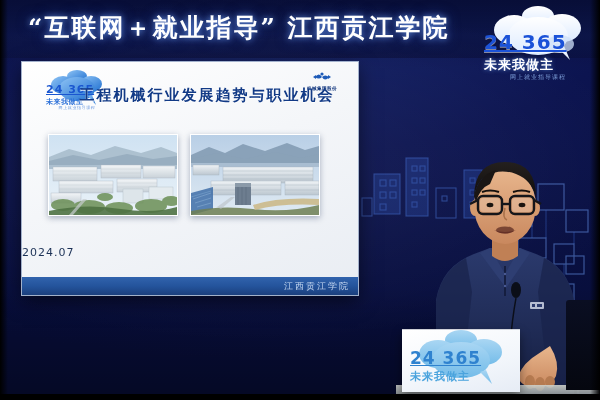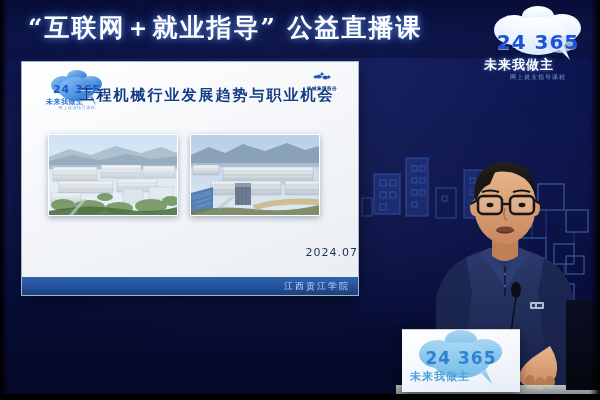--- a/index.html
+++ b/index.html
@@ -44,24 +44,25 @@
     font-weight:700;
     font-family:"DejaVu Serif","Liberation Serif",serif;
     text-shadow:0 0 6px rgba(120,170,255,.75),0 0 14px rgba(60,110,230,.55),1px 1px 0 rgba(10,20,70,.9);
     white-space:nowrap;
   }
 
   
   .cloud-wrap{position:absolute;}
   .cloud-svg{display:block;}
   .cloud-num{
-    position:absolute;width:100%;text-align:center;
+    position:absolute;width:100%;
     font-family:"DejaVu Sans","Liberation Sans",sans-serif;
     font-weight:700;letter-spacing:1px;
     white-space:nowrap;
+    text-decoration:underline;
   }
   .cloud-cn{
     position:absolute;width:100%;text-align:left;
     font-weight:700;white-space:nowrap;
   }
   .cloud-sub{
     position:absolute;width:100%;text-align:center;
     white-space:nowrap;
   }
 
@@ -126,21 +127,21 @@
   #photo-2{left:168px;}
   .photo svg{display:block;width:100%;height:100%;}
 
   .slide-company{
     position:absolute;left:0;top:165px;width:336px;text-align:center;
     font-size:10px;font-weight:700;color:#16305f;letter-spacing:1px;
     filter:blur(.45px);
     font-family:"DejaVu Serif","Liberation Serif",serif;
   }
   .slide-date{
-    position:absolute;left:0;top:184px;width:336px;text-align:right;
+    position:absolute;left:0;top:184px;width:336px;text-align:left;
     font-size:11px;color:#1b3156;letter-spacing:1px;
     font-family:"DejaVu Sans","Liberation Sans",sans-serif;
   }
 
   
   .presenter{position:absolute;left:420px;top:150px;width:170px;height:250px;}
   .presenter svg{display:block;width:100%;height:100%;}
 
   
   .podium{
@@ -247,21 +248,21 @@
       <g fill="#3a63c4" opacity="0.25">
         <rect x="118" y="206" width="30" height="44"></rect>
         <rect x="154" y="180" width="26" height="70"></rect>
         <rect x="188" y="196" width="24" height="54"></rect>
       </g>
     </svg>
   </div>
 
   <div class="bg-vignette"></div>
 
-  <div class="title">“互联网＋就业指导” 公益直播课</div>
+  <div class="title">“互联网＋就业指导” 江西贡江学院</div>
 
   <div class="cloud-wrap" id="hdr-logo">
     <svg class="cloud-svg" width="108" height="86" viewBox="0 0 108 86">
       <defs>
         <linearGradient id="cg1" x1="0" y1="0" x2="0" y2="1">
           <stop offset="0%" stop-color="#ffffff"></stop>
             <stop offset="100%" stop-color="#dceaff"></stop>
         </linearGradient>
       </defs>
       <g fill="url(#cg1)">

